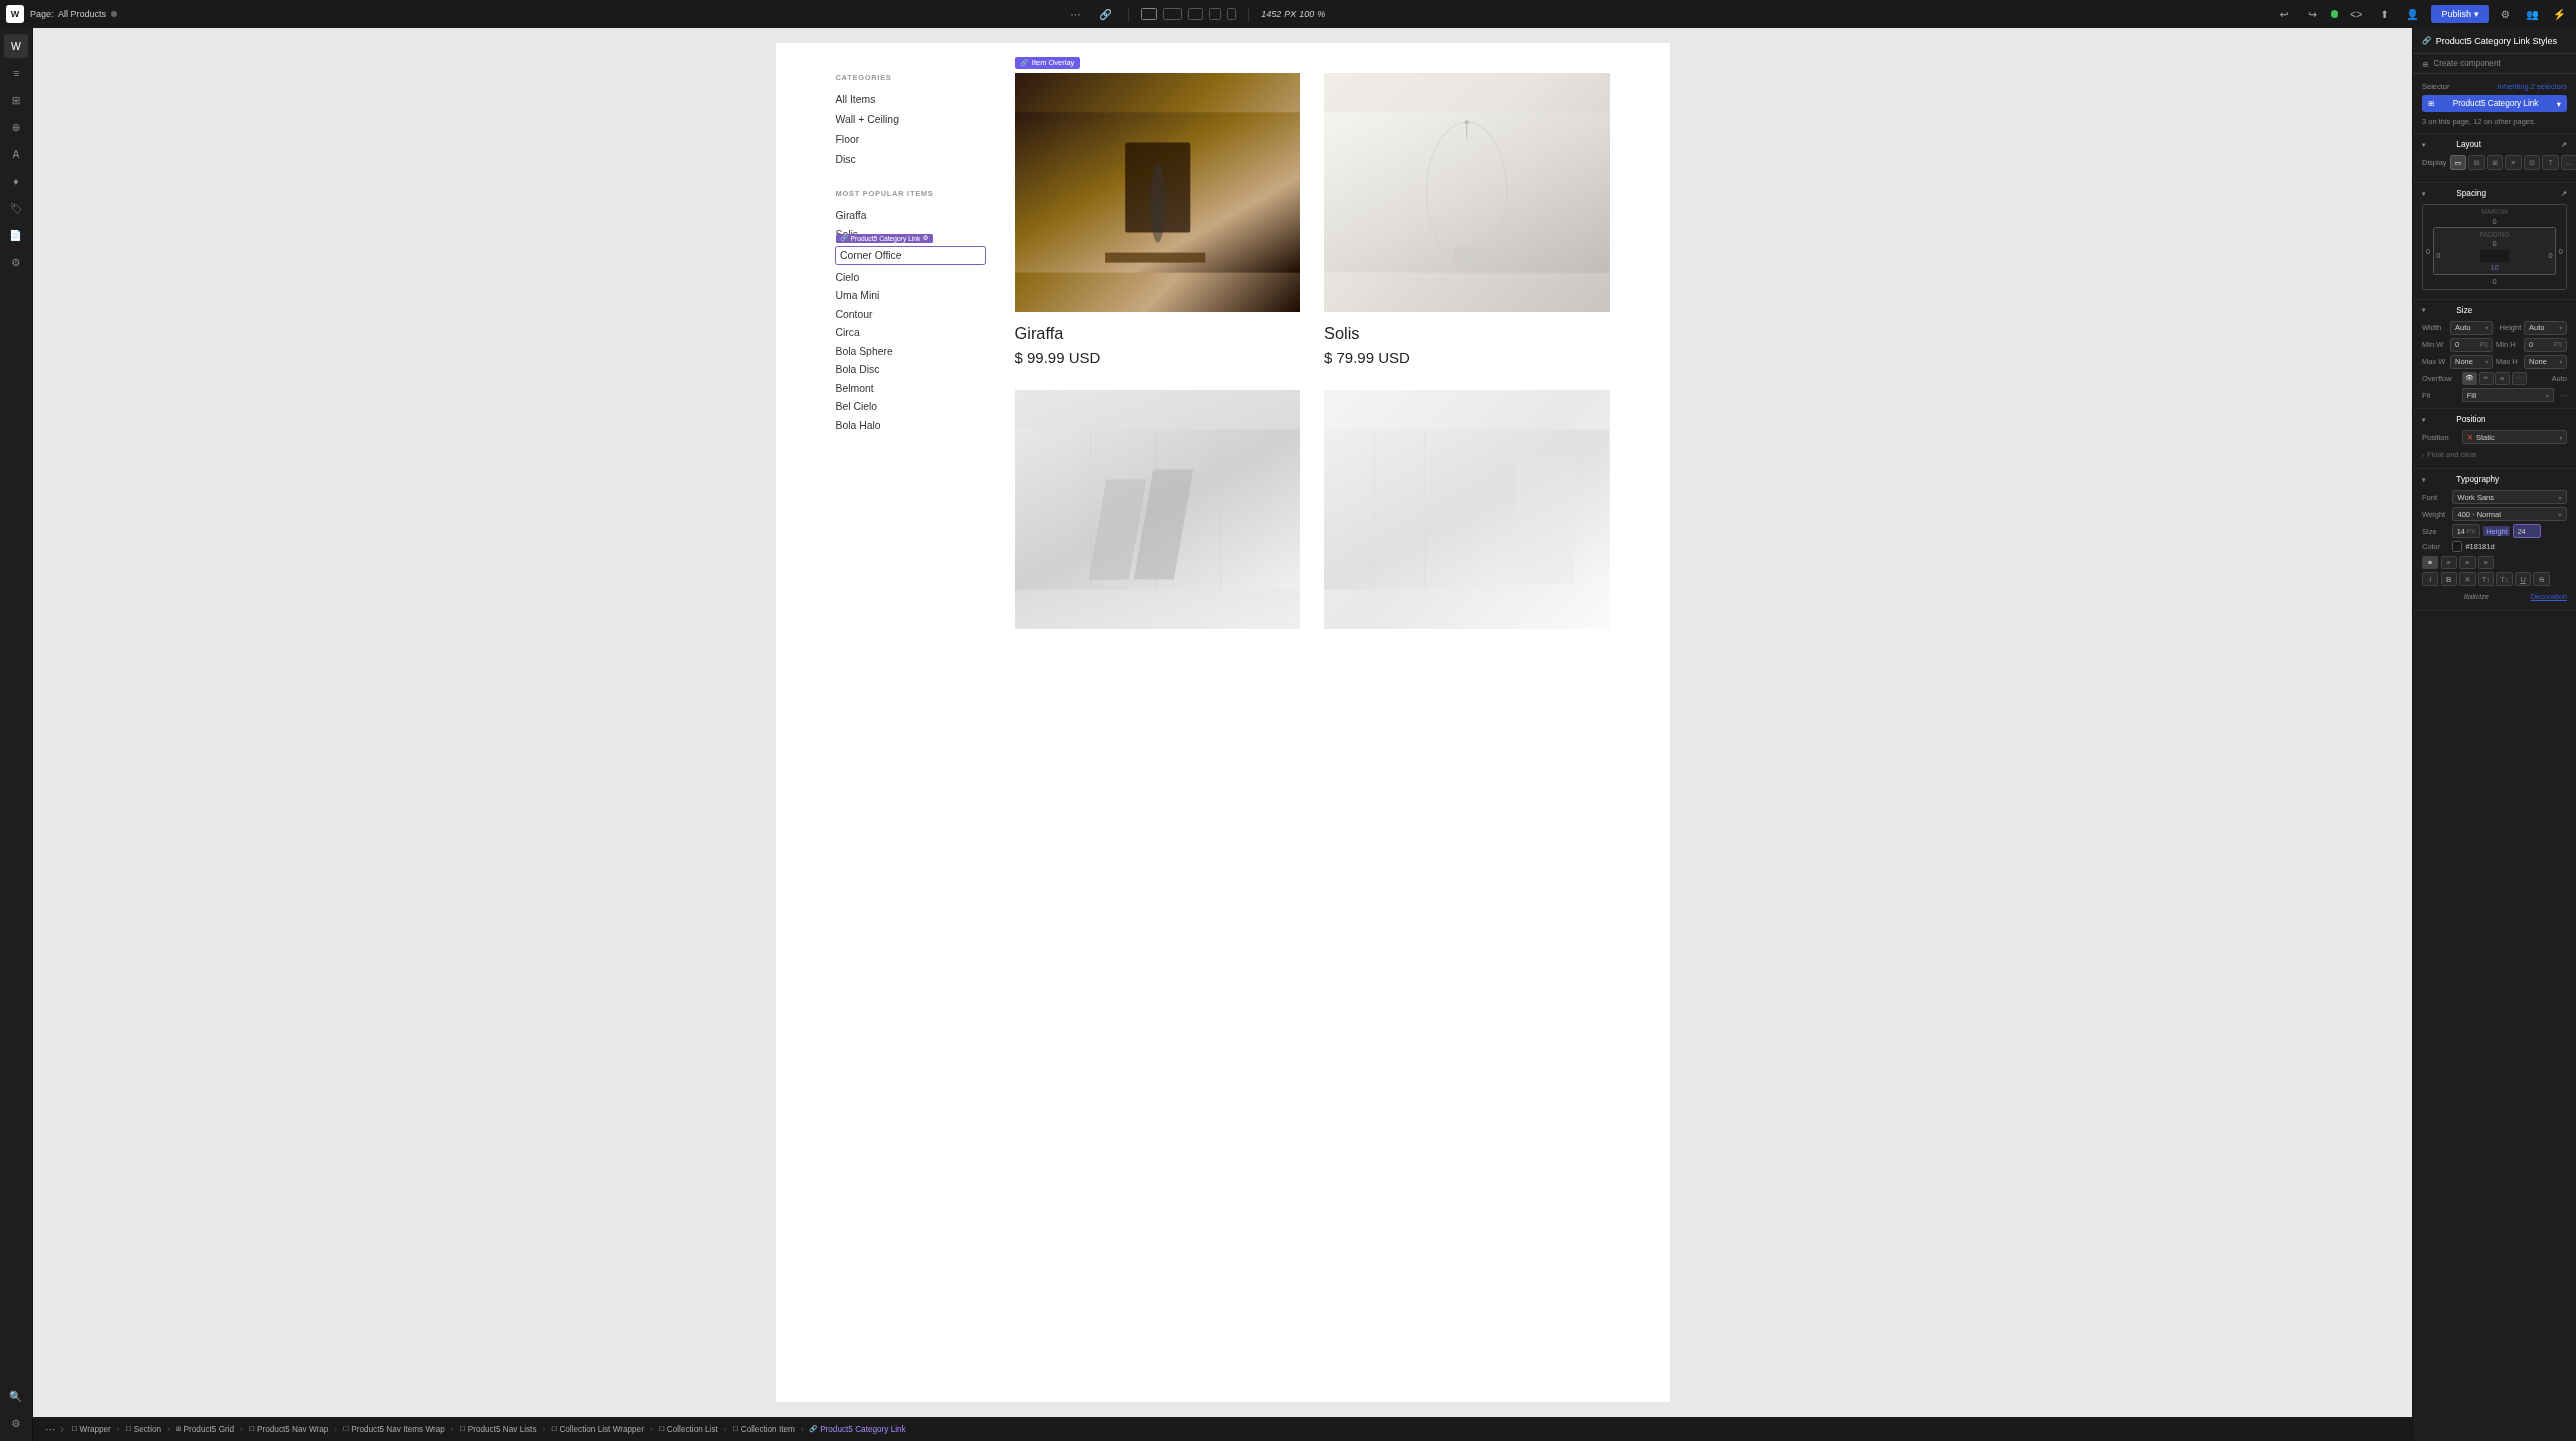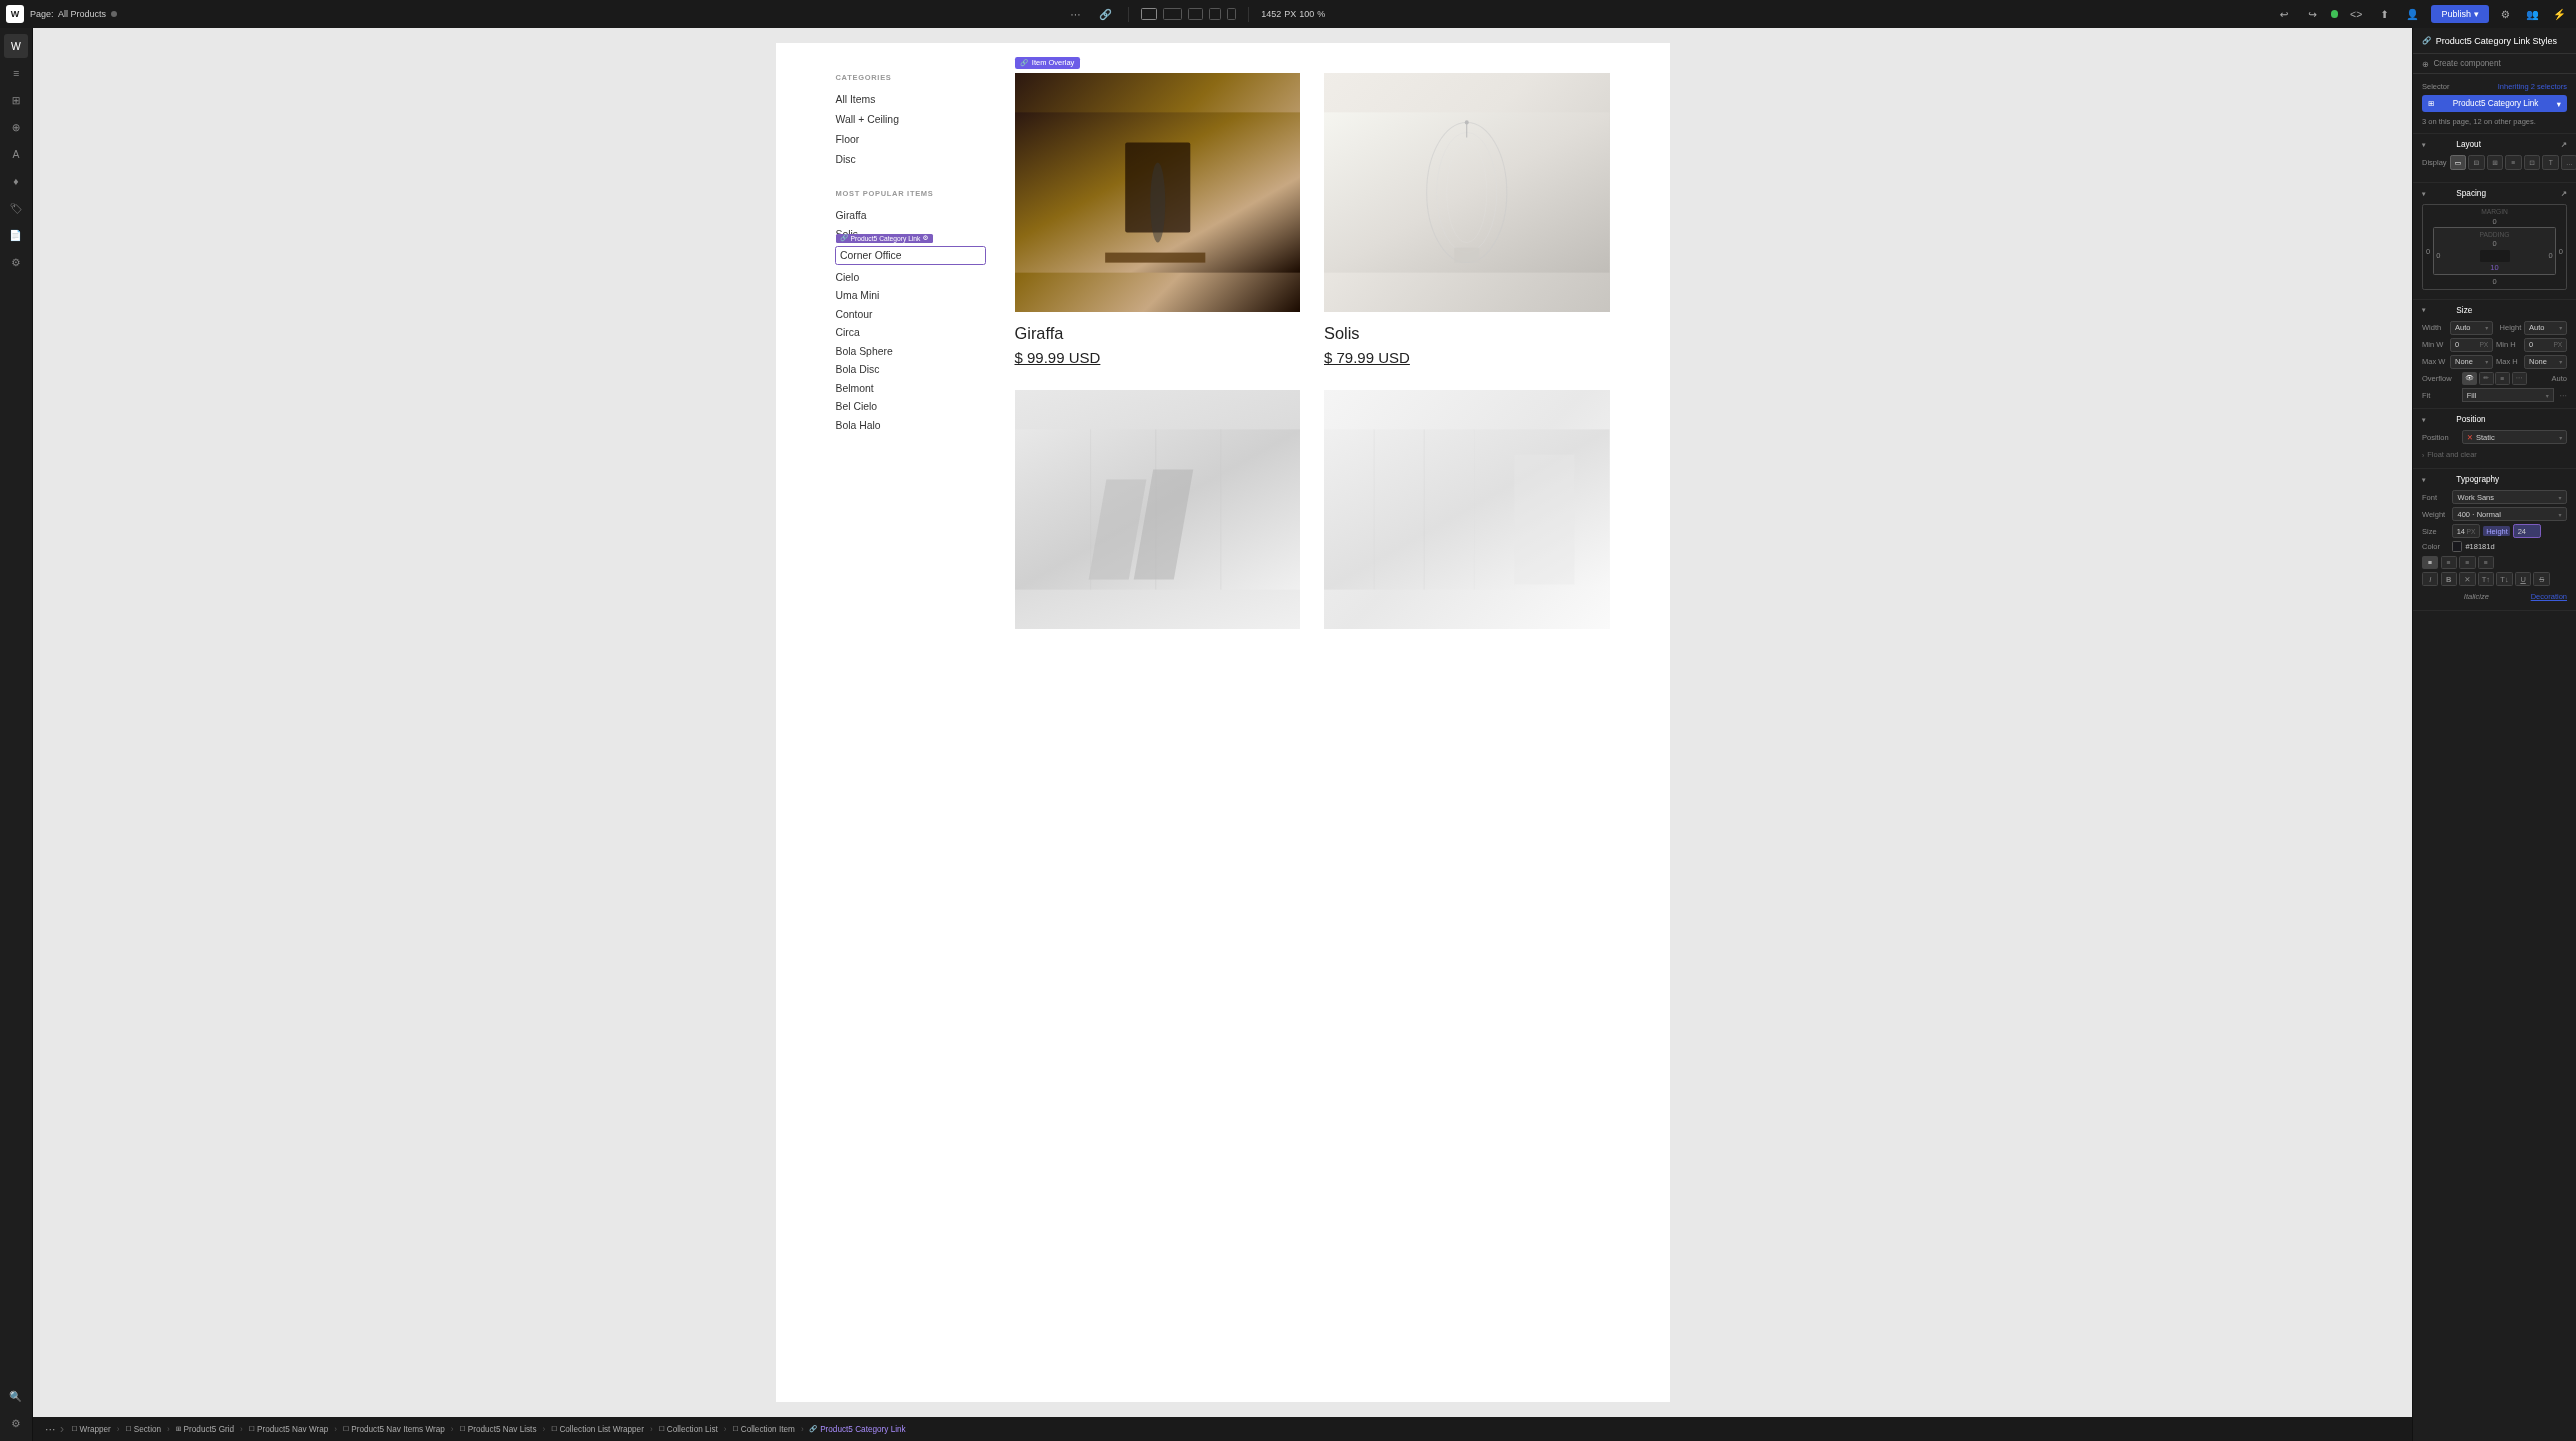--- a/index.html
+++ b/index.html
@@ -6,21 +6,21 @@
     body { font-family: -apple-system, BlinkMacSystemFont, 'Segoe UI', sans-serif; background: #f0f0f0; overflow: hidden; height: 100vh; display: flex; flex-direction: column; }
 
     
     .topbar { height: 28px; background: #1a1a1a; display: flex; align-items: center; padding: 0 6px; gap: 6px; flex-shrink: 0; }
     .topbar-logo { width: 18px; height: 18px; background: #fff; border-radius: 3px; display: flex; align-items: center; justify-content: center; font-weight: bold; font-size: 9px; color: #1a1a1a; flex-shrink: 0; }
     .topbar-page { display: flex; align-items: center; gap: 4.5px; color: #ccc; font-size: 9px; }
     .topbar-page-dot { width: 6px; height: 6px; background: #666; border-radius: 50%; }
     .topbar-center { flex: 1; display: flex; align-items: center; justify-content: center; gap: 9px; }
     .topbar-device-icons { display: flex; gap: 6px; align-items: center; }
     .device-icon { width: 18px; height: 13.4px; border: 1.5px solid #666; border-radius: 1.5px; cursor: pointer; }
-    .topbar-size { color: #ccc; font-size: 9px; display: flex; gap: 3px; align-items: center; }
+    .topbar-size { color: #ccc; font-size: 9px; display: flex; gap: 3px; align-items: center; font-style: italic; }
     .topbar-actions { display: flex; align-items: center; gap: 7.5px; }
     .topbar-icon-btn { width: 21px; height: 21px; display: flex; align-items: center; justify-content: center; color: #aaa; cursor: pointer; font-size: 10.4px; border-radius: 3px; }
     .publish-btn { background: #3b5bdb; color: #fff; border: none; padding: 3.7px 10.4px; border-radius: 3px; font-size: 9px; cursor: pointer; display: flex; align-items: center; gap: 3px; }
     .green-dot { width: 7.5px; height: 7.5px; background: #40c057; border-radius: 50%; }
 
     
     .main { display: flex; flex: 1; overflow: hidden; }
 
     
     .left-sidebar { width: 33px; background: #1e1e1e; display: flex; flex-direction: column; align-items: center; padding: 6px 0; gap: 3px; flex-shrink: 0; border-right: 0.7px solid #111; }
@@ -50,21 +50,21 @@
     .popular-item { font-size: 10.4px; color: #333; cursor: pointer; position: relative; }
     .popular-item.selected { outline: 1.5px solid #7c5cbf; border-radius: 1.5px; padding: 3px 4.5px; background: #fff; }
     .component-badge { position: absolute; top: -13.4px; left: 0; background: #7c5cbf; color: #fff; font-size: 6.7px; padding: 0.7px 4.5px; border-radius: 1.5px; display: flex; align-items: center; gap: 2.2px; white-space: nowrap; z-index: 10; }
     .component-badge-gear { font-size: 6.7px; }
 
     
     .product-grid-area { flex: 1; }
     .product-grid { display: grid; grid-template-columns: 1fr 1fr; gap: 24px; }
     .product-card { cursor: pointer; }
     .product-name { font-size: 16.4px; color: #222; margin-top: 12px; font-weight: 400; }
-    .product-price { font-size: 15px; color: #222; margin-top: 6px; font-weight: 400; text-decoration: underline; }
+    .product-price { font-size: 15px; color: #222; margin-top: 6px; font-weight: 400; }
 
     
     .breadcrumb-bar { height: 24px; background: #1a1a1a; display: flex; align-items: center; padding: 0 9px; gap: 0; flex-shrink: 0; overflow-x: auto; }
     .breadcrumb-item { display: flex; align-items: center; font-size: 8.2px; color: #aaa; white-space: nowrap; cursor: pointer; padding: 0 6px; height: 100%; }
     .breadcrumb-item.active { color: #a78bfa; }
     .breadcrumb-sep { color: #555; font-size: 8.2px; }
     .breadcrumb-icon { font-size: 6.7px; margin-right: 2.2px; }
     .breadcrumb-dots { color: #aaa; padding: 0 3px; cursor: pointer; font-size: 10.4px; }
     .breadcrumb-arrow { color: #555; padding: 0 1.5px; }
 

